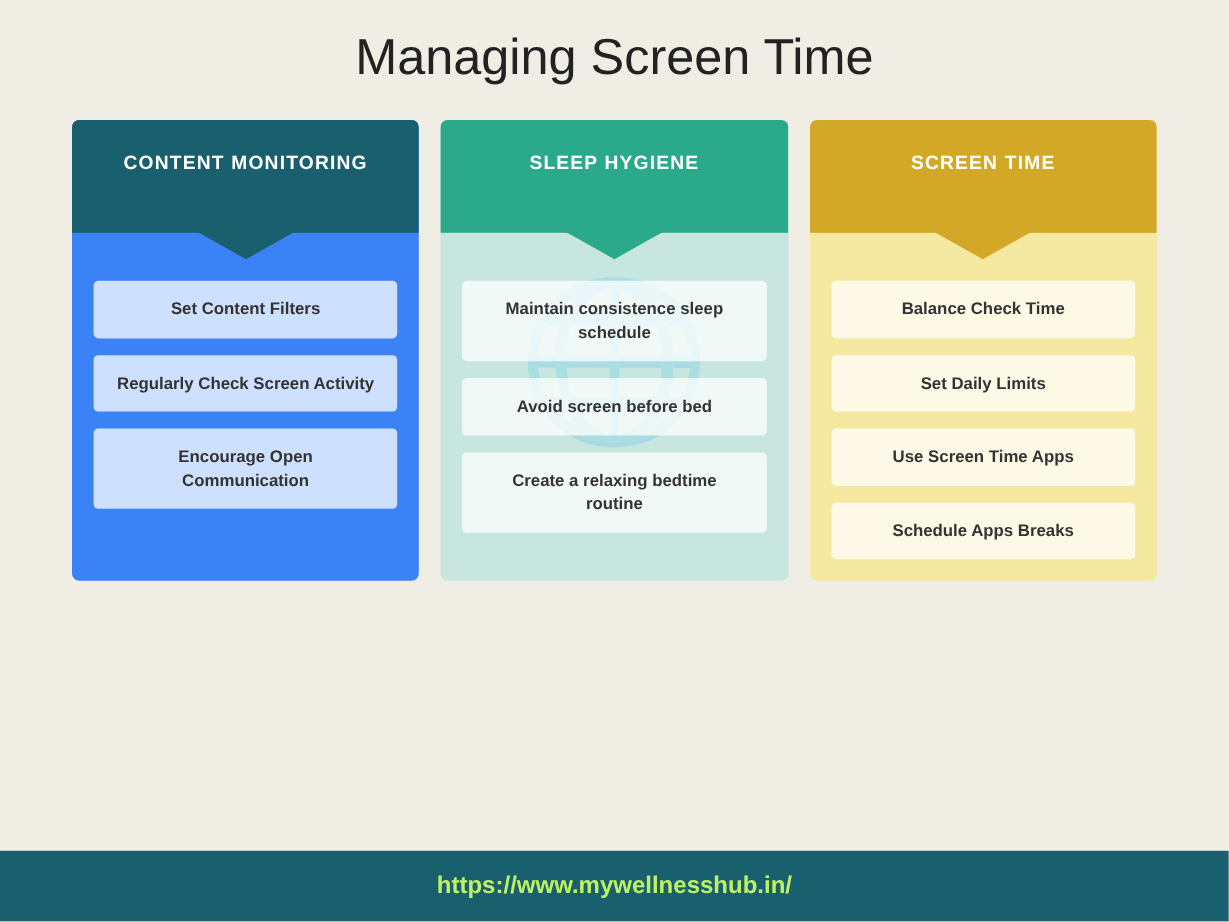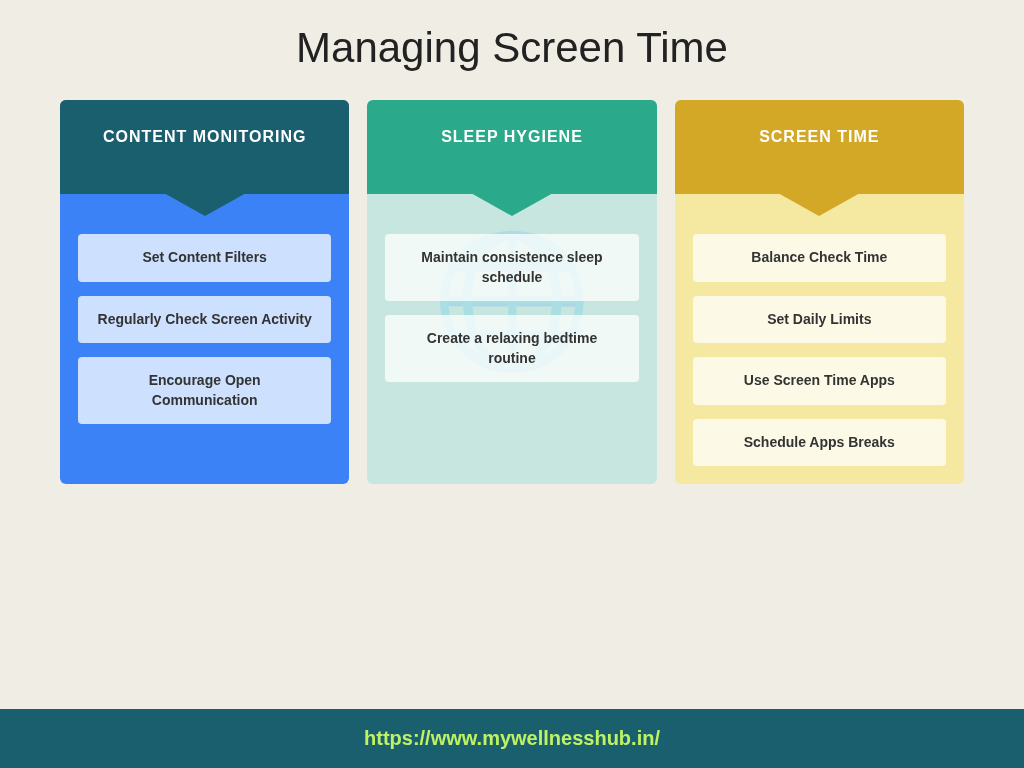--- a/index.html
+++ b/index.html
@@ -170,20 +170,21 @@
         <div class="card">Encourage Open Communication</div>
       </div>
     </div>
 
     <div class="column col-sleep">
       <div class="col-header">
         <span class="col-header-text">SLEEP HYGIENE</span>
       </div>
       <div class="col-body">
         <div class="card">Maintain consistence sleep schedule</div>
+        <div class="card">Avoid screen before bed</div>
         <div class="card">Create a relaxing bedtime routine</div>
       </div>
     </div>
 
     <div class="column col-screen">
       <div class="col-header">
         <span class="col-header-text">SCREEN TIME</span>
       </div>
       <div class="col-body">
         <div class="card">Balance Check Time</div>

